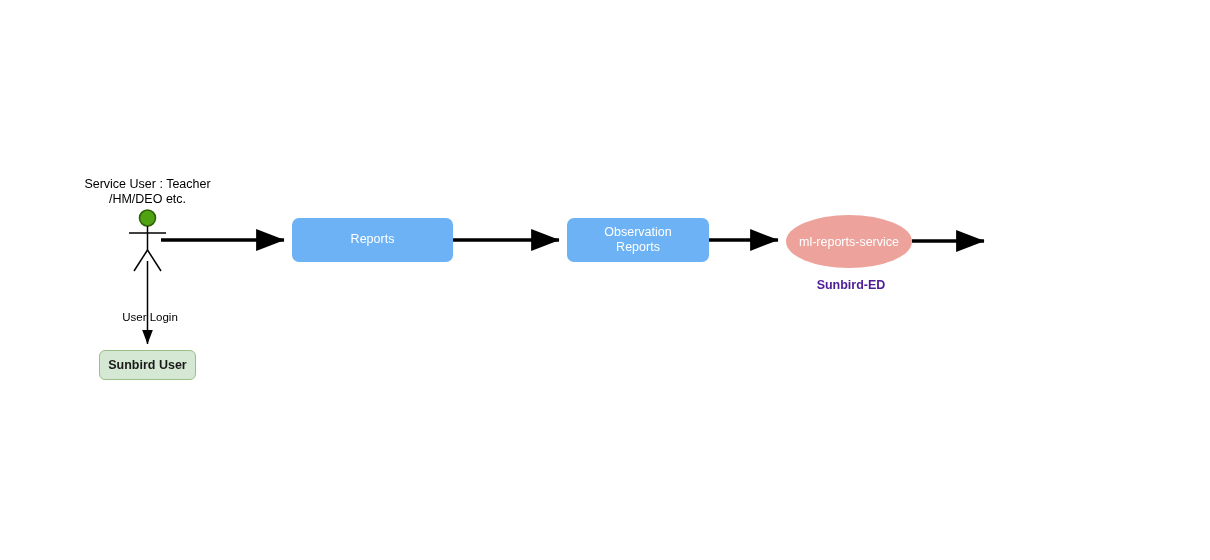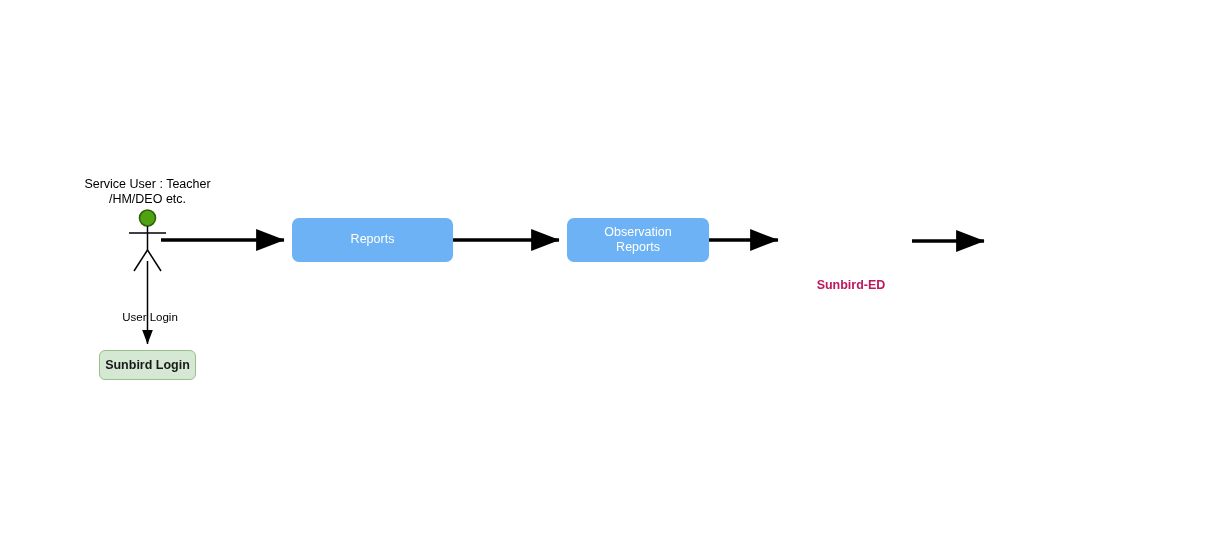--- a/index.html
+++ b/index.html
@@ -94,21 +94,21 @@
     height: 53px;
   }
 
   
   .group-caption {
     left: 791px;
     top: 278px;
     width: 120px;
     font-size: 12.5px;
     font-weight: bold;
-    color: #be185d;
+    color: #4c1d95;
   }
 
   
   .edge-label {
     left: 110px;
     top: 310px;
     width: 80px;
     font-size: 11.5px;
     color: #000000;
   }
@@ -170,19 +170,20 @@
   <div class="node-label actor-caption">Service User : Teacher
 /HM/DEO etc.</div>
 
   <div class="node-label edge-label">User Login</div>
 
   <div class="box" id="box-reports">Reports</div>
 
   <div class="box" id="box-observation-reports">Observation
 Reports</div>
 
+  <div class="ellipse" id="ellipse-ml-reports-service">ml-reports-service</div>
 
 
   <div class="node-label group-caption">Sunbird-ED</div>
 
-  <div id="box-sunbird-lern">Sunbird Login</div>
+  <div id="box-sunbird-lern">Sunbird User</div>
 
 </div>
 
 </body></html>

